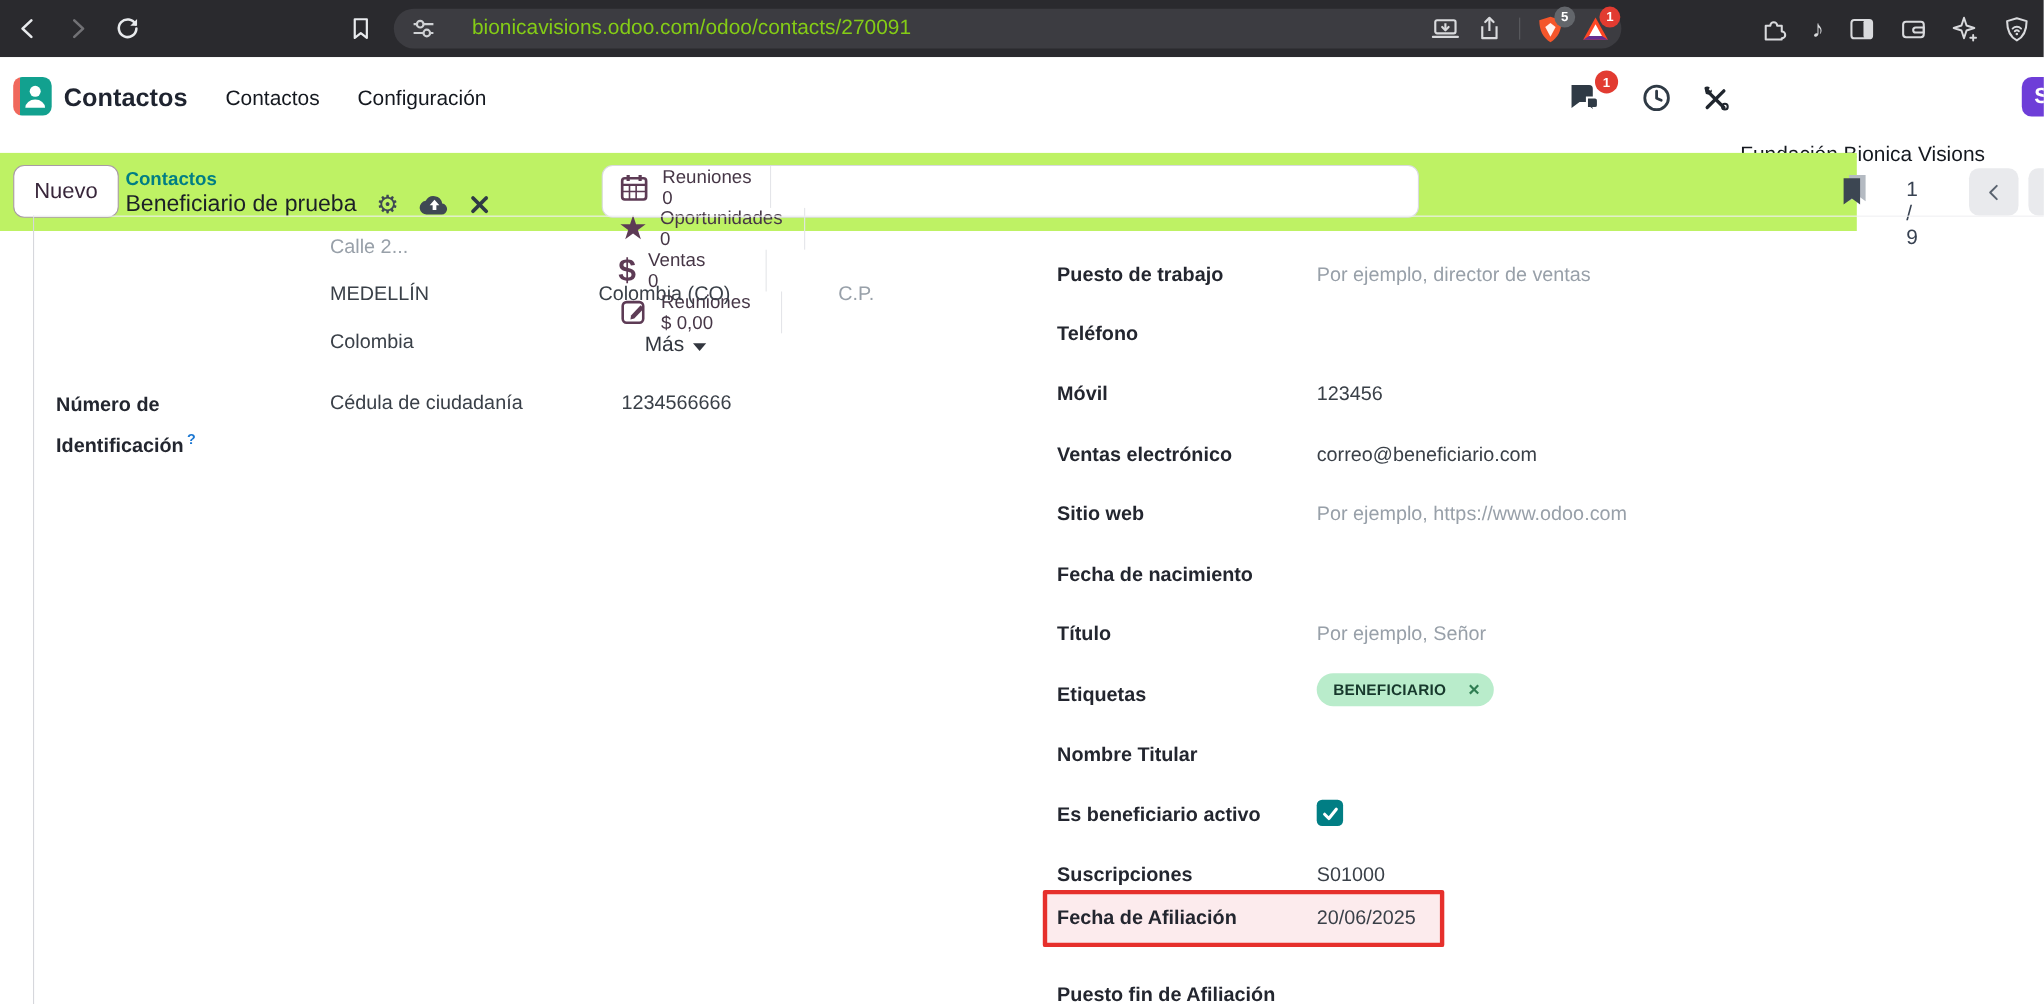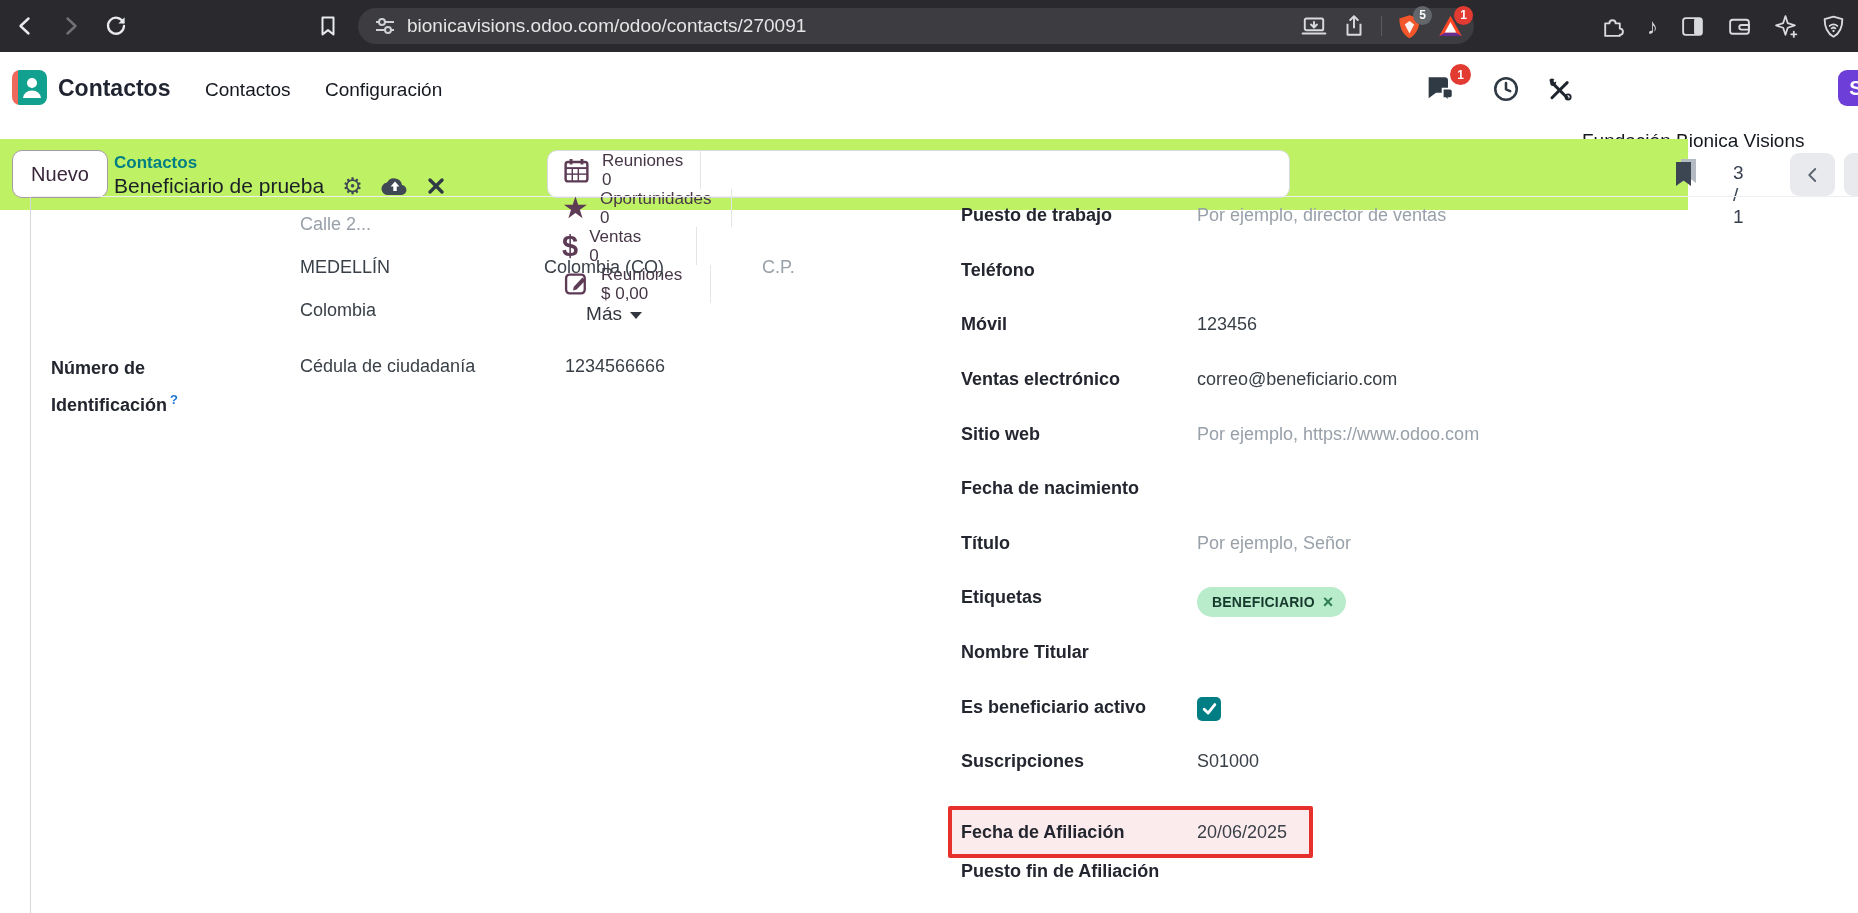--- a/index.html
+++ b/index.html
@@ -6,21 +6,21 @@
   html,body { width:1858px; height:913px; overflow:hidden; background:#fff;
               font-family:"Liberation Sans", sans-serif; position:relative; }
   .abs { position:absolute; }
   svg { display:block; }
 
   
   .chrome { position:absolute; left:0; top:0; width:1858px; height:52px; background:#2a2a2e; }
   .chrome .navbtn { position:absolute; top:14px; width:24px; height:24px; cursor:pointer; }
   .urlbar { position:absolute; left:358px; top:8px; width:1116px; height:36px;
             background:#3c3c41; border-radius:18px; display:flex; align-items:center; }
-  .url-text { color:#e5e5e5; font-size:19px; margin-left:10px; white-space:nowrap; }
+  .url-text { color:#84cc16; font-size:19px; margin-left:32px; white-space:nowrap; }
   .pill-right { position:absolute; right:10px; top:0; height:36px; display:flex; align-items:center; gap:14px; }
   .pill-div { width:1px; height:20px; background:#5a5b60; }
   .badge { position:absolute; border-radius:50%; color:#fff; font-size:12px; font-weight:700;
            display:flex; align-items:center; justify-content:center; }
   .badge.gray { background:#63666b; width:19px; height:19px; }
   .badge.red  { background:#e23b31; width:19px; height:19px; }
   .chrome-right { position:absolute; right:12px; top:14px; display:flex; gap:22px; align-items:center; }
   .note { color:#d9dadd; font-size:22px; line-height:24px; }
 
   
@@ -66,28 +66,28 @@
   .sheet-line-h { position:absolute; left:30px; top:196px; width:1828px; height:1px; background:#efeff2; }
 
   .fvalue { font-size:18px; color:#3a4048; }
   .fvalue.ph { color:#98a0a9; }
   .flabel-txt { font-size:18px; font-weight:600; color:#23262f; }
 
   .leftcol .item { position:absolute; }
   .help-sup { color:#1b77d2; font-size:13px; vertical-align:super; margin-left:3px; font-weight:600; }
 
   .rightcol { position:absolute; left:948px; top:205px; width:900px; }
-  .frow { height:54.65px; display:flex; align-items:flex-start; padding-left:13px; }
+  .frow { height:54.65px; display:flex; align-items:flex-end; padding-left:13px; }
   .frow .flabel { width:236px; flex:0 0 236px; }
   .frow.hlrow { padding-left:0; }
   .hlbox { display:flex; align-items:center; width:365px; height:52px; border:4px solid #e6302c;
            background:#fcebed; border-radius:2px; padding-left:9px; }
   .hlbox .flabel { width:236px; flex:0 0 236px; }
 
-  .tagpill { display:inline-flex; align-items:center; gap:8px; height:30px; padding:0 13px 0 15px;
+  .tagpill { display:inline-flex; align-items:center; gap:20px; height:30px; padding:0 13px 0 15px;
              border-radius:15px; background:#b9eccb; cursor:pointer; }
   .tagpill .tagtxt { font-size:14px; font-weight:700; color:#17382c; letter-spacing:.2px; }
   .tagpill .tagx { font-size:18px; font-weight:700; color:#2f7d52; line-height:18px; cursor:pointer; }
 
   .checkbox { width:24px; height:24px; border-radius:5px; background:#017e84;
               display:flex; align-items:center; justify-content:center; cursor:pointer; }
 </style>
 </head>
 <body>
 
@@ -306,21 +306,21 @@
       <span class="caret"></span>
     </div>
   </div>
 
   <span class="abs" style="left:1672px; top:18px">
     <svg width="28" height="30" viewBox="0 0 28 30">
       <path d="M9 2 h15 v24 l-7.5 -5.6 -7.5 5.6 z" fill="#b4bac2"></path>
       <path d="M4 5 h15 v24 l-7.5 -5.6 -7.5 5.6 z" fill="#3c4652"></path>
     </svg>
   </span>
-  <div class="pager-count">3 / 1</div>
+  <div class="pager-count">1 / 9</div>
   <div class="pager-btn" style="left:1790px">
     <svg width="18" height="18" viewBox="0 0 24 24">
         <polyline points="15,4 7,12 15,20" fill="none" stroke="#5b6470" stroke-width="2.4" stroke-linecap="round" stroke-linejoin="round"></polyline>
       </svg>
   </div>
   <div class="pager-btn" style="left:1844px">
     <svg width="18" height="18" viewBox="0 0 24 24">
         <polyline points="9,4 17,12 9,20" fill="none" stroke="#5b6470" stroke-width="2.4" stroke-linecap="round" stroke-linejoin="round"></polyline>
       </svg>
   </div>

